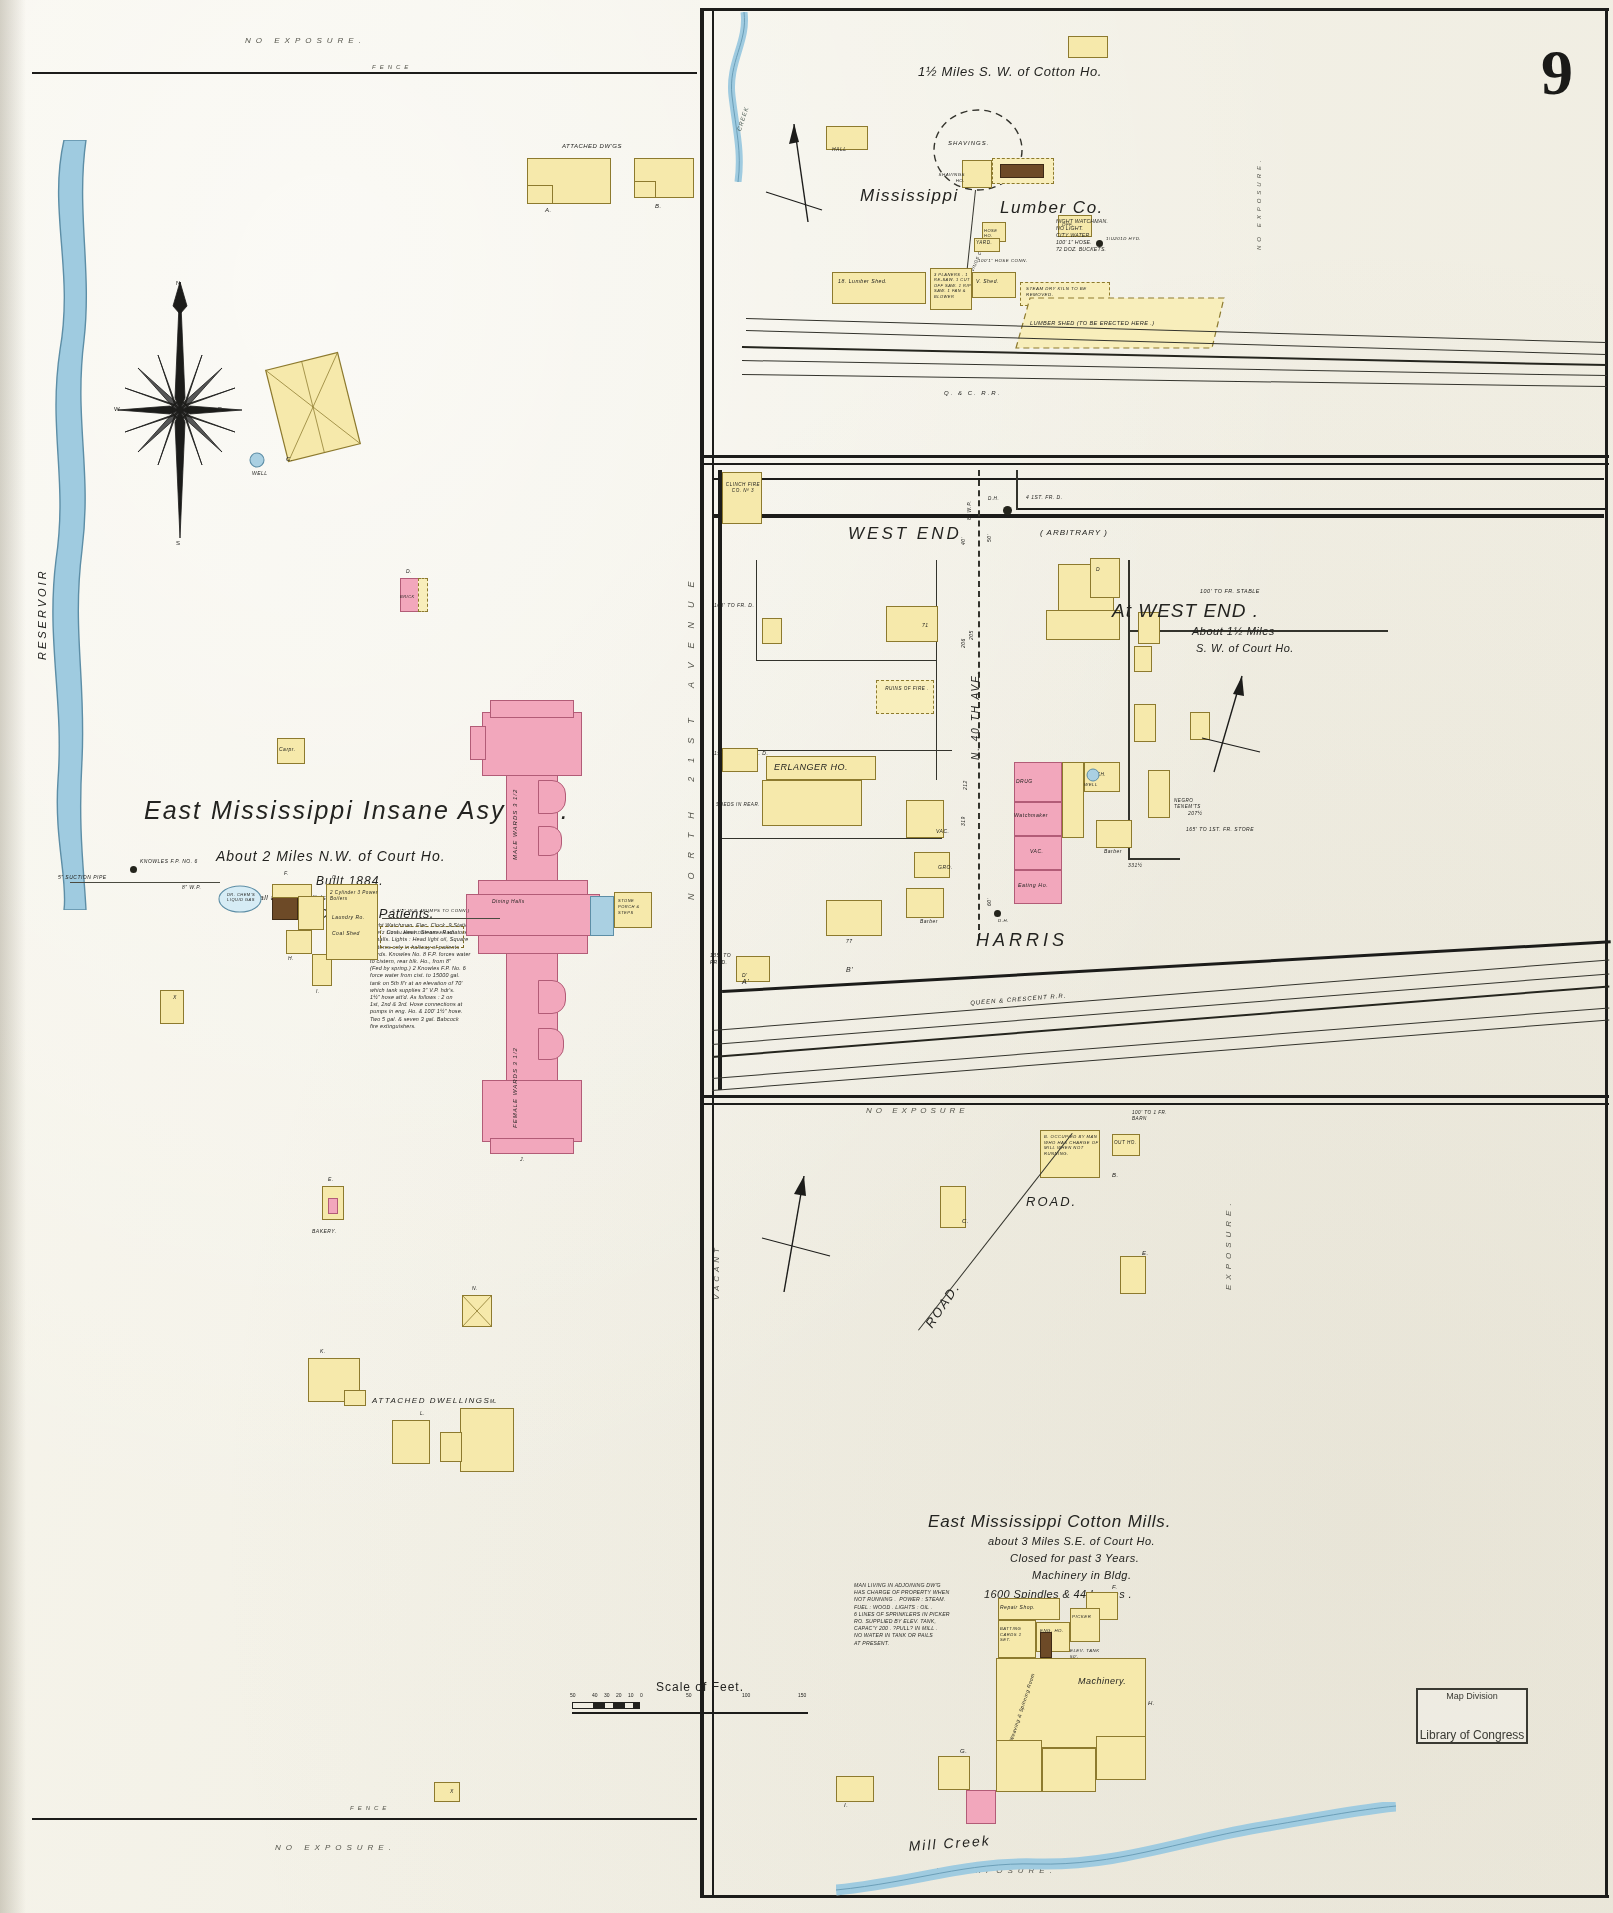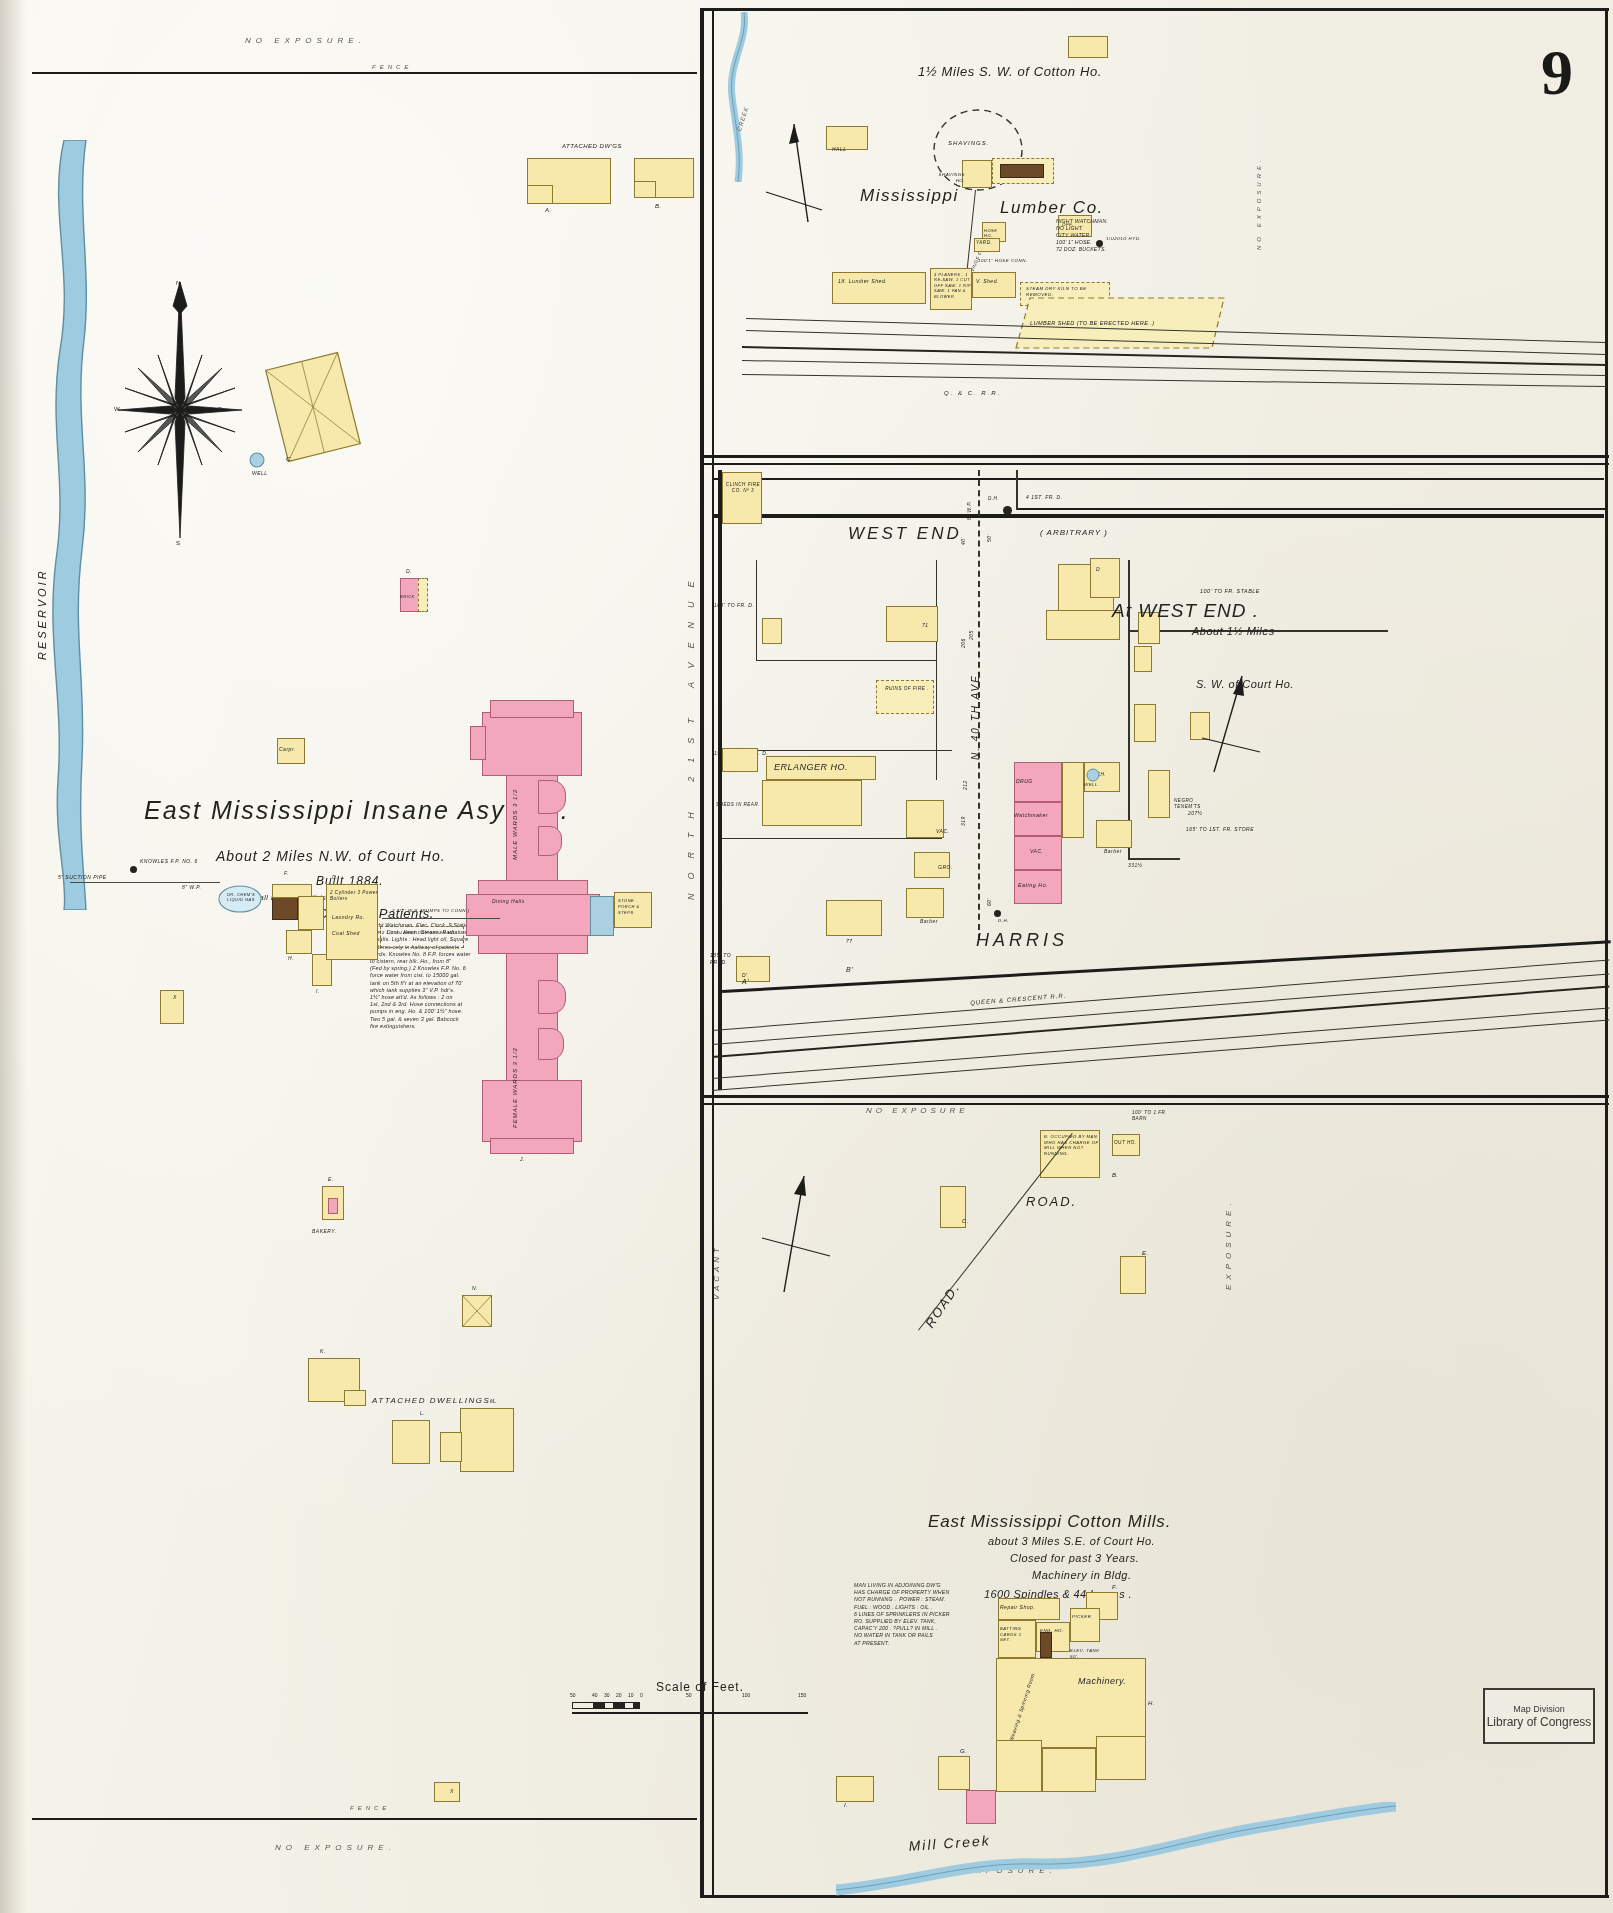--- a/index.html
+++ b/index.html
@@ -439,21 +439,21 @@
   <div class="lbl tiny hand" style="left:1096px;top:566px;font-size:5px;">D</div>
   <div class="bldg" style="left:1046px;top:610px;width:74px;height:30px;"></div>
   <div class="bldg" style="left:1138px;top:612px;width:22px;height:32px;"></div>
   <div class="bldg" style="left:1134px;top:646px;width:18px;height:26px;"></div>
   <div class="bldg" style="left:1134px;top:704px;width:22px;height:38px;"></div>
   <div class="bldg" style="left:1190px;top:712px;width:20px;height:28px;"></div>
 
   <div class="lbl tiny hand caps" style="left:1200px;top:588px;font-size:5.4px;">100' TO FR. STABLE</div>
   <div class="lbl hand" style="left:1112px;top:600px;font-size:19px;letter-spacing:1px;">At  WEST END .</div>
   <div class="lbl hand" style="left:1192px;top:625px;font-size:11px;">About 1½ Miles</div>
-  <div class="lbl hand" style="left:1196px;top:642px;font-size:11px;margin-top:36px;">S. W. of Court Ho.</div>
+  <div class="lbl hand" style="left:1196px;top:642px;font-size:11px;">S. W. of Court Ho.</div>
 
   <svg style="position:absolute;left:1196px;top:668px;" width="70" height="110" viewBox="0 0 70 110">
     <line x1="18" y1="104" x2="46" y2="8" stroke="#1c1c1a" stroke-width="1.4"></line>
     <polygon points="46,8 37,26 48,28" fill="#1c1c1a"></polygon>
     <line x1="6" y1="70" x2="64" y2="84" stroke="#1c1c1a" stroke-width="1.1"></line>
   </svg>
 
   <div class="bldg pink" style="left:1014px;top:762px;width:48px;height:40px;"></div>
   <div class="lbl tiny hand caps" style="left:1016px;top:778px;font-size:5px;">DRUG</div>
   <div class="bldg pink" style="left:1014px;top:802px;width:48px;height:34px;"></div>
@@ -558,18 +558,18 @@
   <div class="lbl tiny hand" style="left:844px;top:1802px;font-size:6px;">I.</div>
   <div class="bldg" style="left:1120px;top:1256px;width:26px;height:38px;"></div>
   <div class="lbl tiny hand" style="left:1142px;top:1250px;font-size:6px;">E.</div>
 
   <svg style="position:absolute;left:836px;top:1802px;" width="560" height="96" viewBox="0 0 560 96" preserveAspectRatio="none">
     <path d="M0 88 C 80 80, 130 60, 200 62 C 280 64, 340 40, 420 26 C 480 16, 520 8, 560 4" fill="none" stroke="#9fcbe0" stroke-width="11"></path>
     <path d="M0 88 C 80 80, 130 60, 200 62 C 280 64, 340 40, 420 26 C 480 16, 520 8, 560 4" fill="none" stroke="#6c9fb8" stroke-width="1"></path>
   </svg>
   <div class="lbl md hand" style="left:908px;top:1838px;font-size:14px;letter-spacing:2px;transform:rotate(-4deg);transform-origin:0 0;">Mill   Creek</div>
 
-  <div class="stampbox" style="left:1483px;top:1688px;width:108px;height:52px;">
+  <div class="stampbox" style="left:1416px;top:1688px;width:108px;height:52px;justify-content:space-between;">
     <div>Map Division</div>
     <div style="font-size:12px;">Library of Congress</div>
   </div>
 
 </div>
 
 </body></html>

